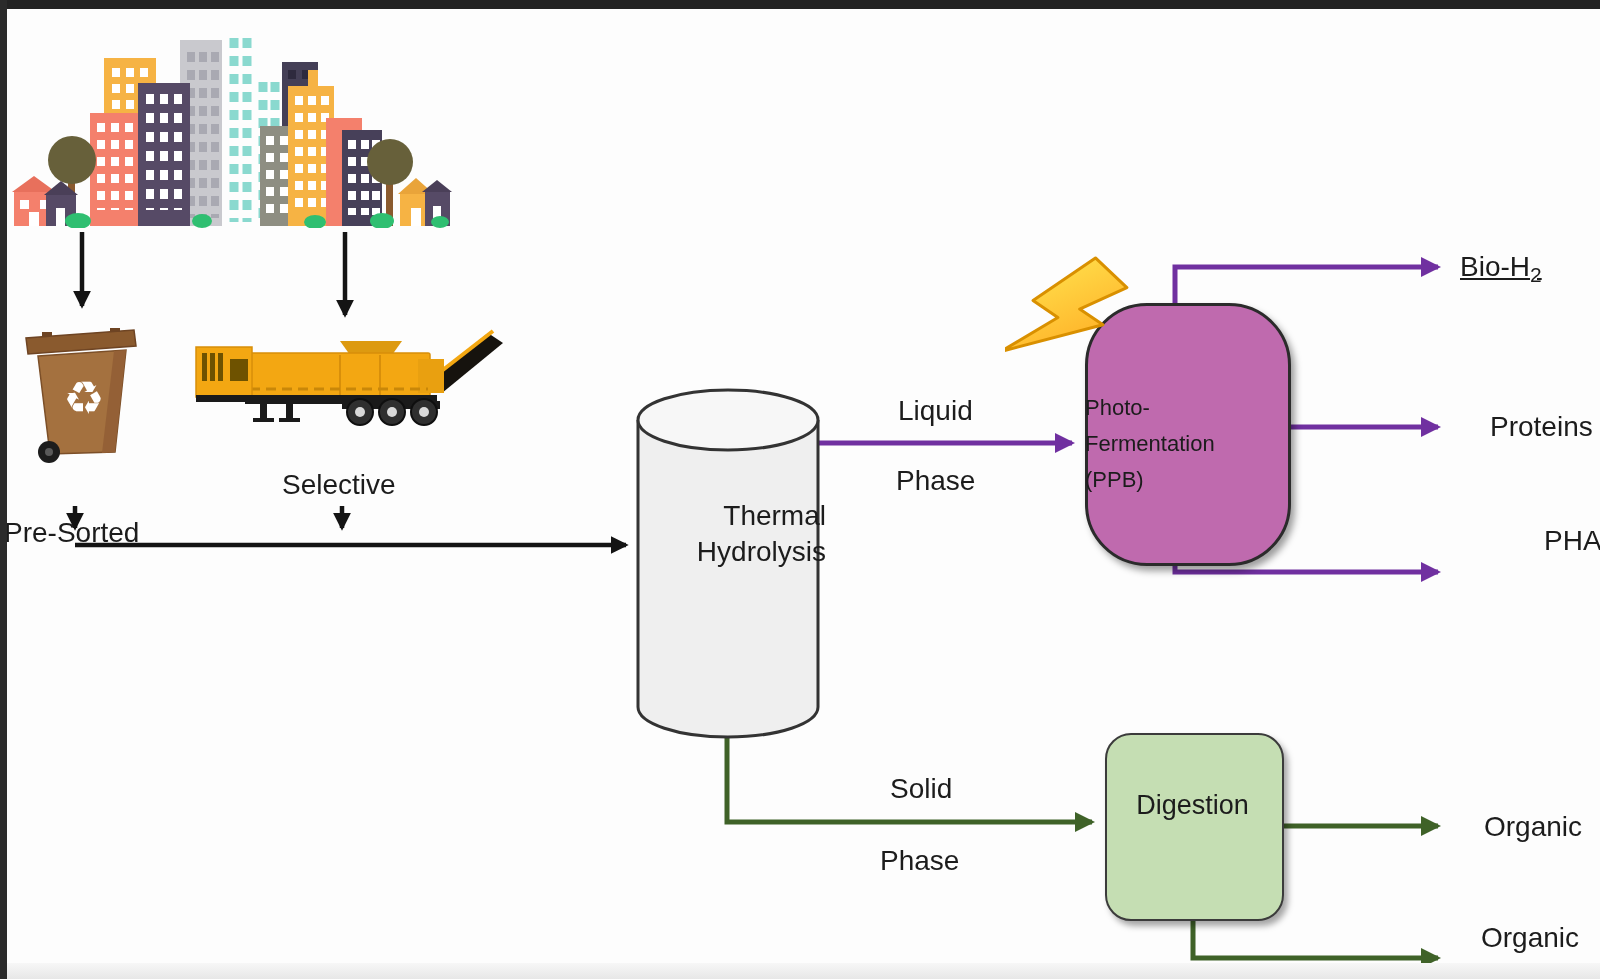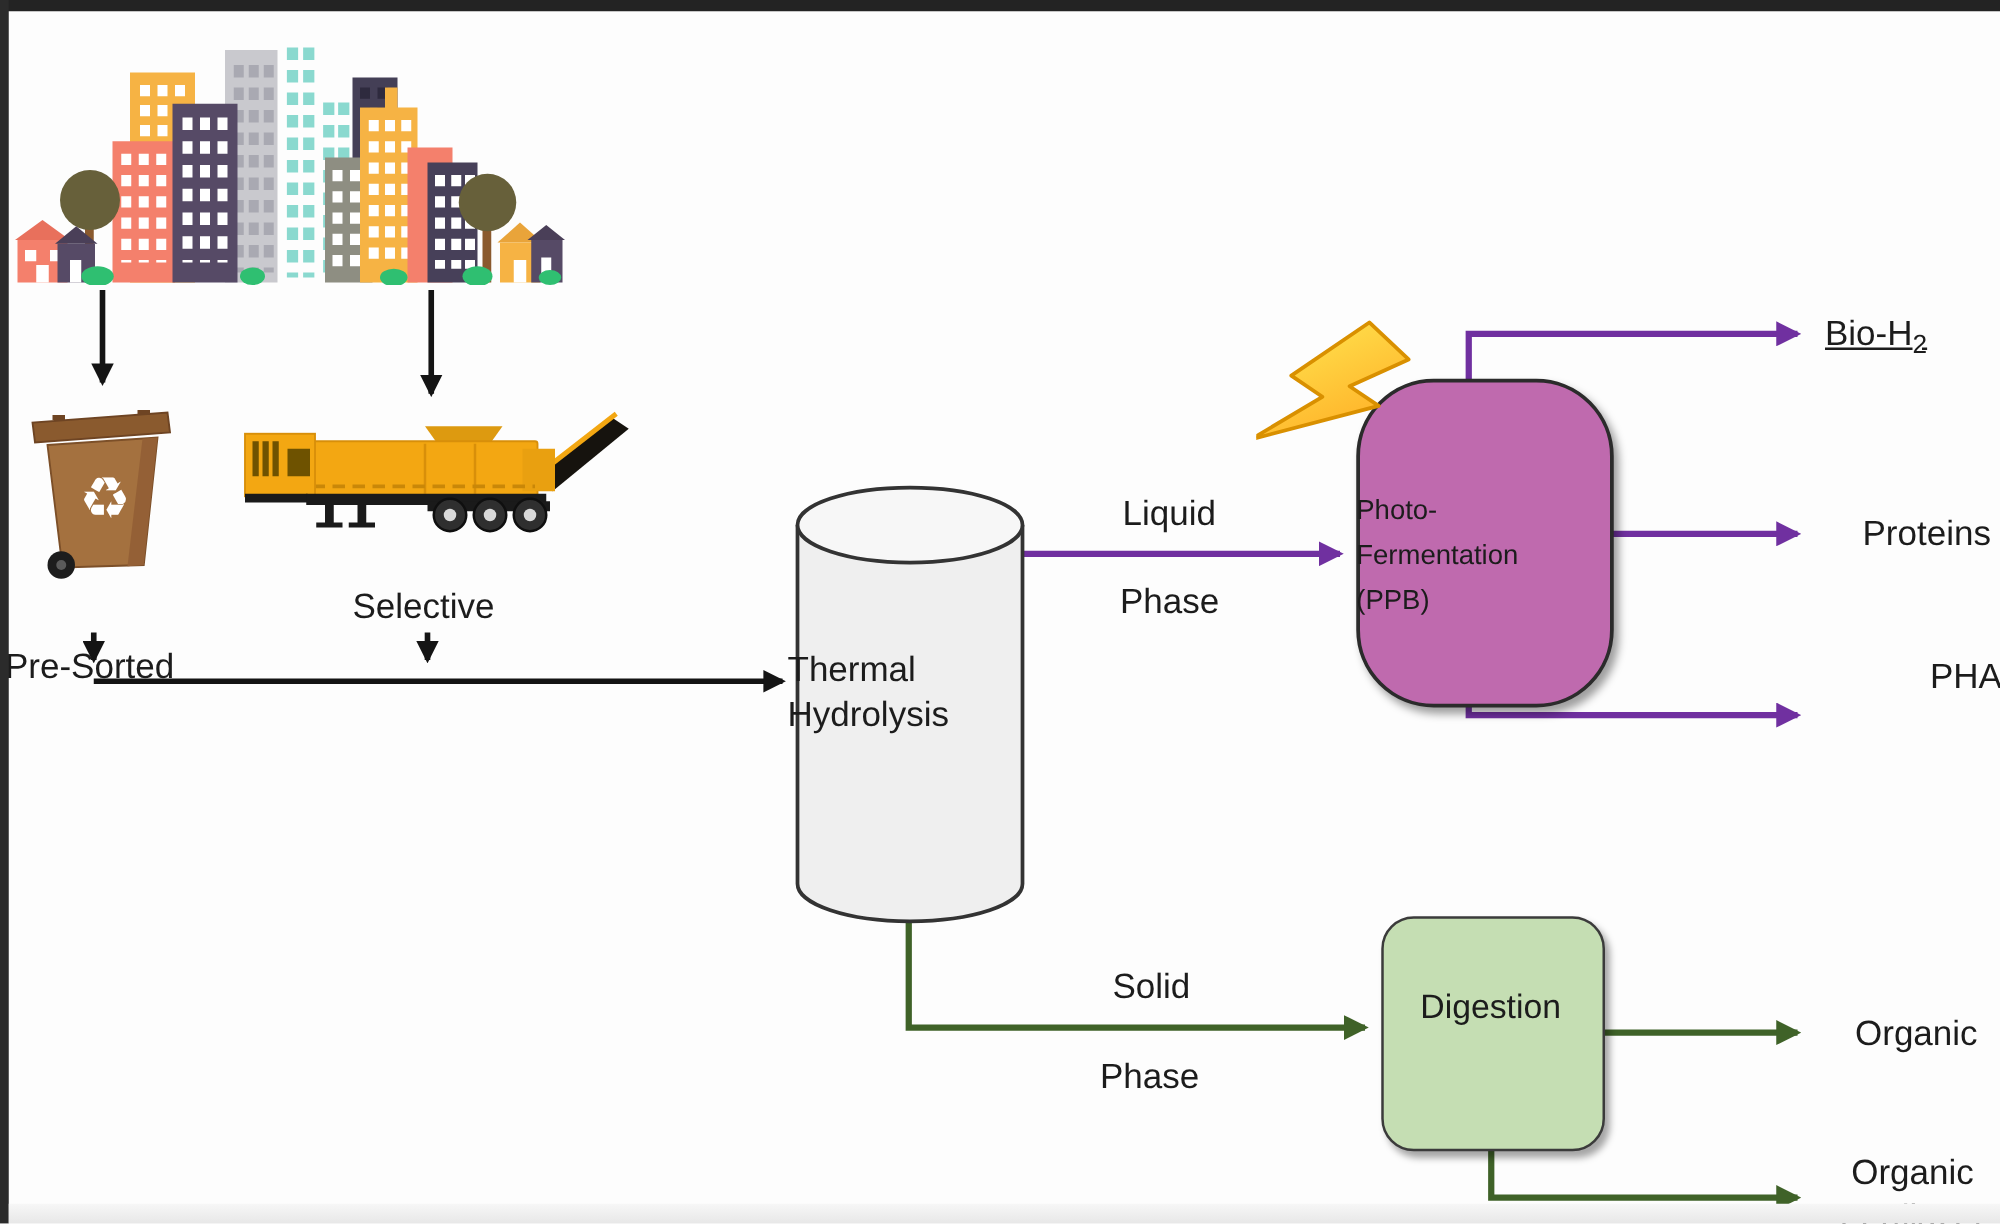--- a/index.html
+++ b/index.html
@@ -22,22 +22,22 @@
   .vessel{position:absolute;left:1085px;top:303px;width:200px;height:257px;
           background:var(--vessel-purple-fill);border:3px solid #2b2b2b;border-radius:62px;
           box-shadow:4px 5px 7px rgba(0,0,0,0.38);}
   .vessel-text{position:absolute;left:1085px;top:390px;width:200px;
                font-size:22px;line-height:36px;}
   .digester{position:absolute;left:1105px;top:733px;width:175px;height:184px;
             background:var(--digester-green-fill);border:2.5px solid #3b3b3b;border-radius:26px;
             box-shadow:4px 5px 6px rgba(0,0,0,0.35);}
   .digester-text{position:absolute;left:1105px;top:787px;width:175px;text-align:center;
                  font-size:27px;line-height:37px;}
-  .cyl-text{position:absolute;left:630px;top:498px;width:196px;text-align:left;
-            font-size:28px;line-height:36px;margin-top:20px;}
+  .cyl-text{position:absolute;left:630px;top:498px;width:196px;text-align:right;
+            font-size:28px;line-height:36px;}
   .center2{text-align:center;line-height:36px;}
 </style>
 </head>
 <body>
 
 <div id="canvas">
 
   <svg class="overlay" width="1600" height="979" viewBox="0 0 1600 979">
     <defs>
       <marker id="mb" viewBox="0 0 10 10" refX="8.5" refY="5" markerWidth="4" markerHeight="4" orient="auto-start-reverse">

